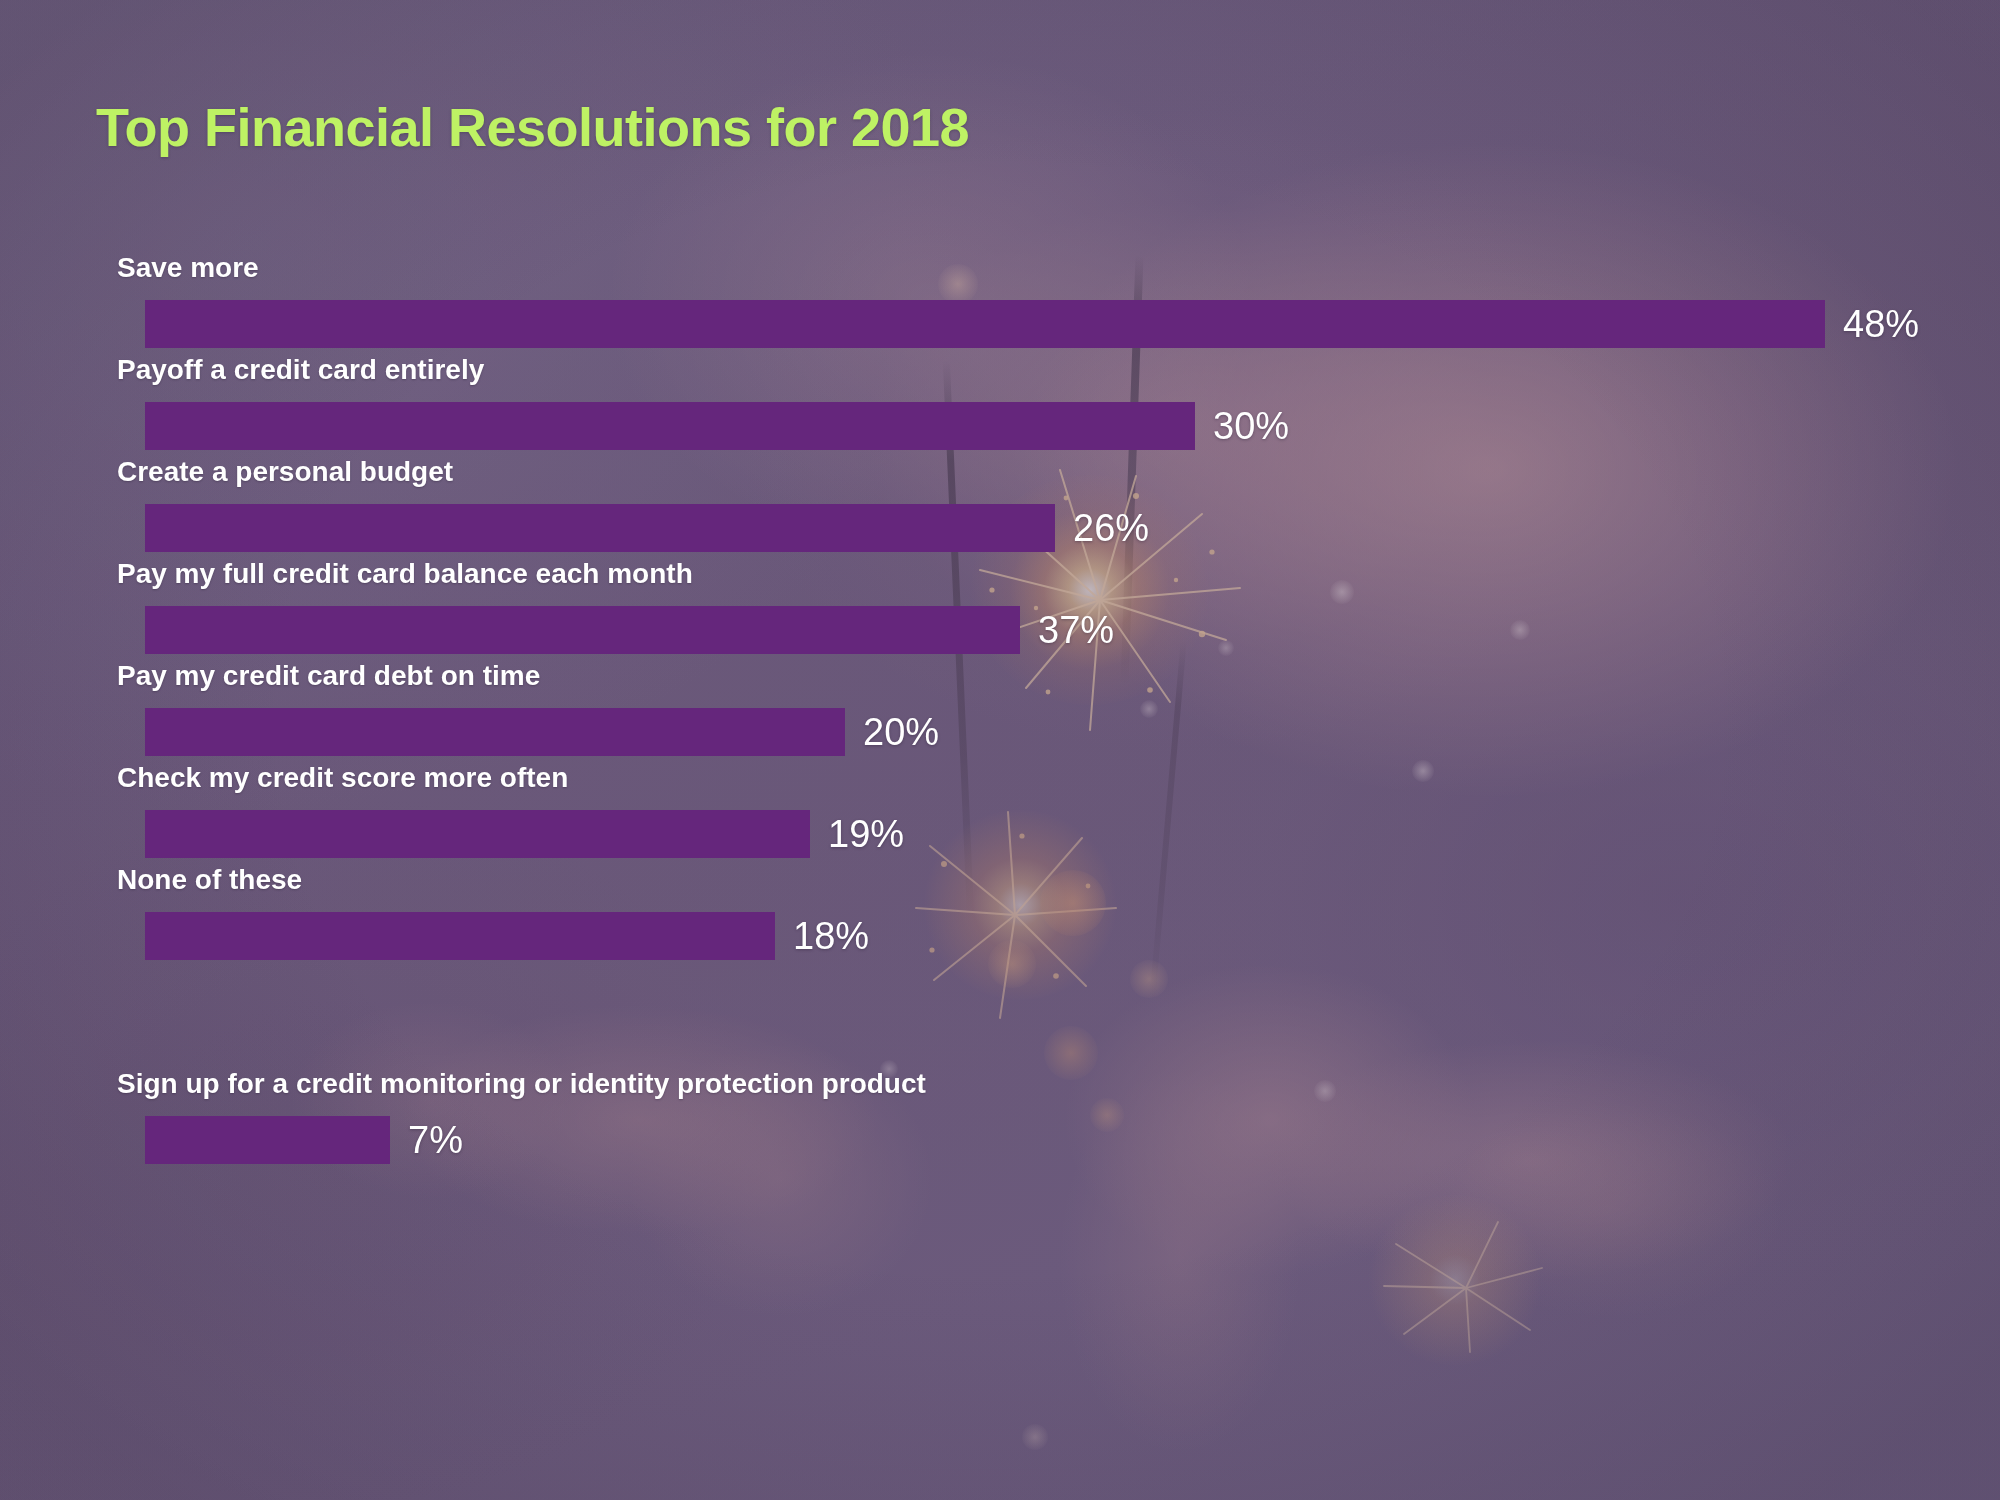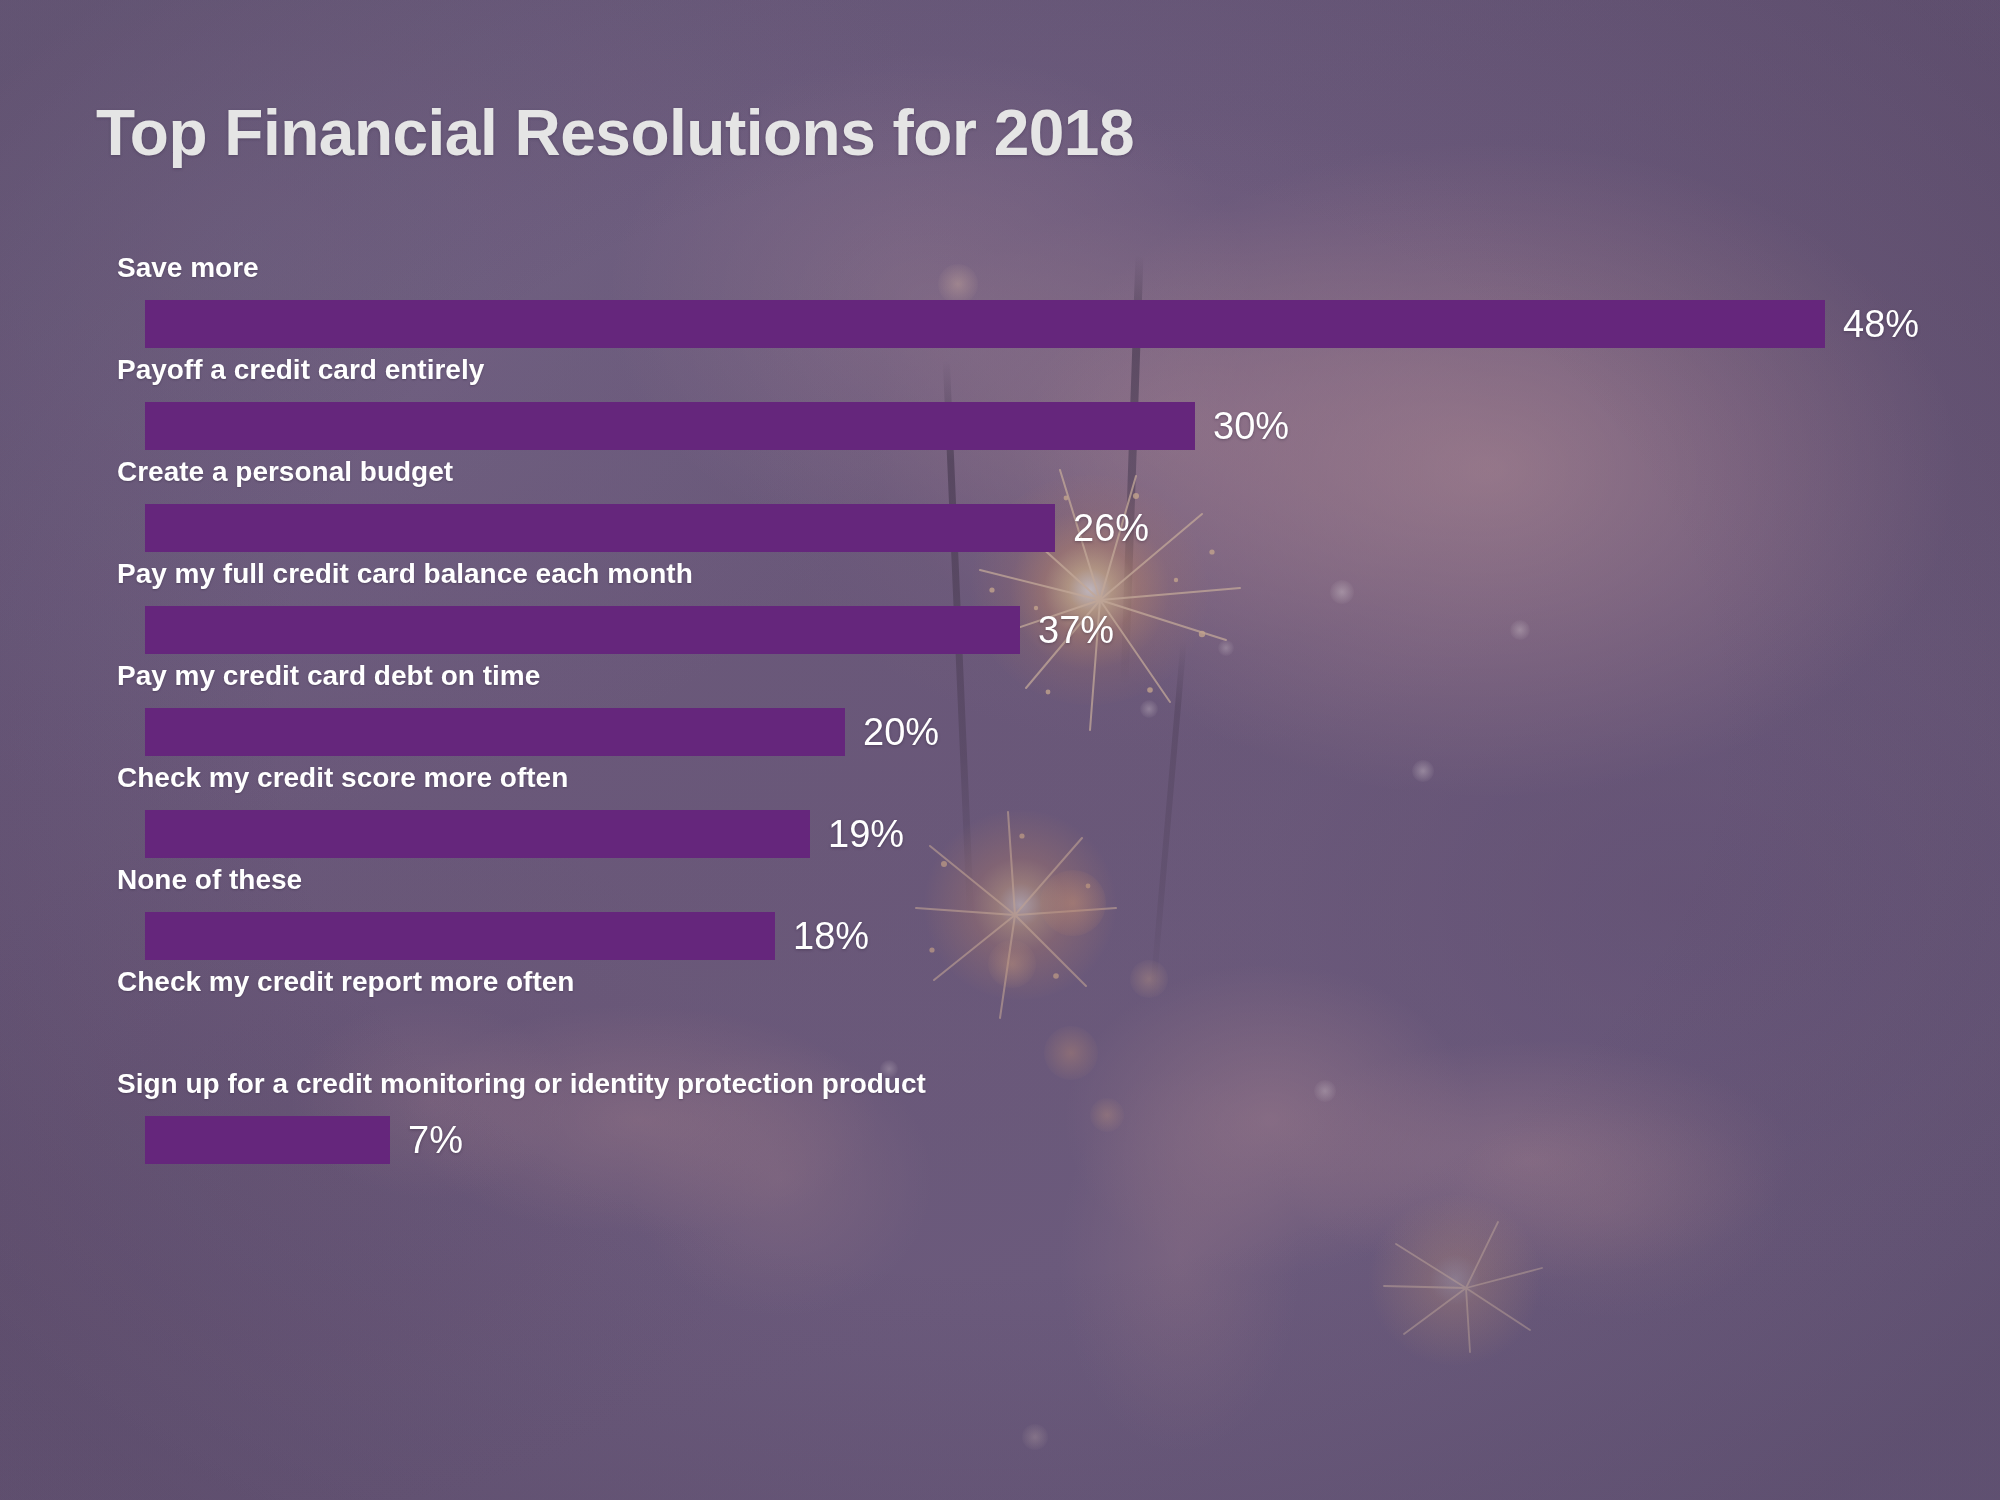--- a/index.html
+++ b/index.html
@@ -103,23 +103,23 @@
   
   #chart {
     position: absolute;
     inset: 0;
   }
 
   #chart-title {
     position: absolute;
     left: 96px;
     top: 96px;
-    font-size: 64px;
+    font-size: 54px;
     font-weight: bold;
-    color: #e5e5e5;
+    color: #bef264;
     letter-spacing: -0.5px;
     font-stretch: condensed;
     white-space: nowrap;
     text-shadow: 0 1px 3px rgba(40,28,52,0.30);
   }
 
   #rows {
     position: absolute;
     left: 117px;
     top: 255px;
@@ -309,21 +309,20 @@
           </div>
         </div>
         <div class="row">
           <div class="row-label">None of these</div>
           <div class="bar-line">
             <div class="bar" style="width: 630px; background: rgb(101, 38, 124);"></div>
             <div class="bar-value">18%</div>
           </div>
         </div>
         <div class="row">
-          <div class="row-label">Check my credit report more often</div>
         </div>
         <div class="row">
           <div class="row-label">Sign up for a credit monitoring or identity protection product</div>
           <div class="bar-line">
             <div class="bar" style="width: 245px; background: rgb(101, 38, 124);"></div>
             <div class="bar-value">7%</div>
           </div>
         </div>
       </div>
   </div>

